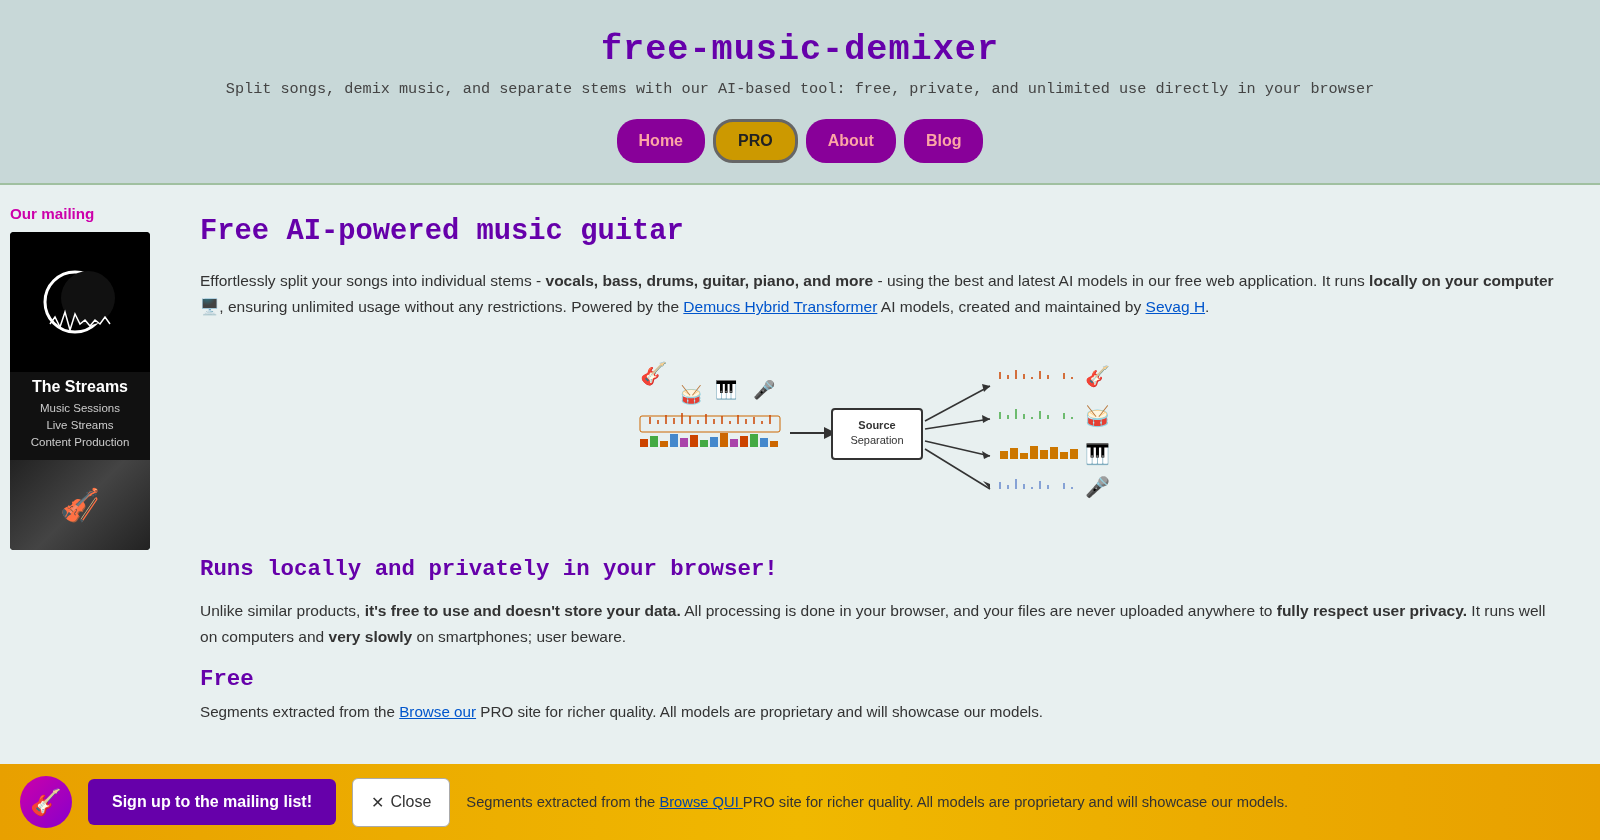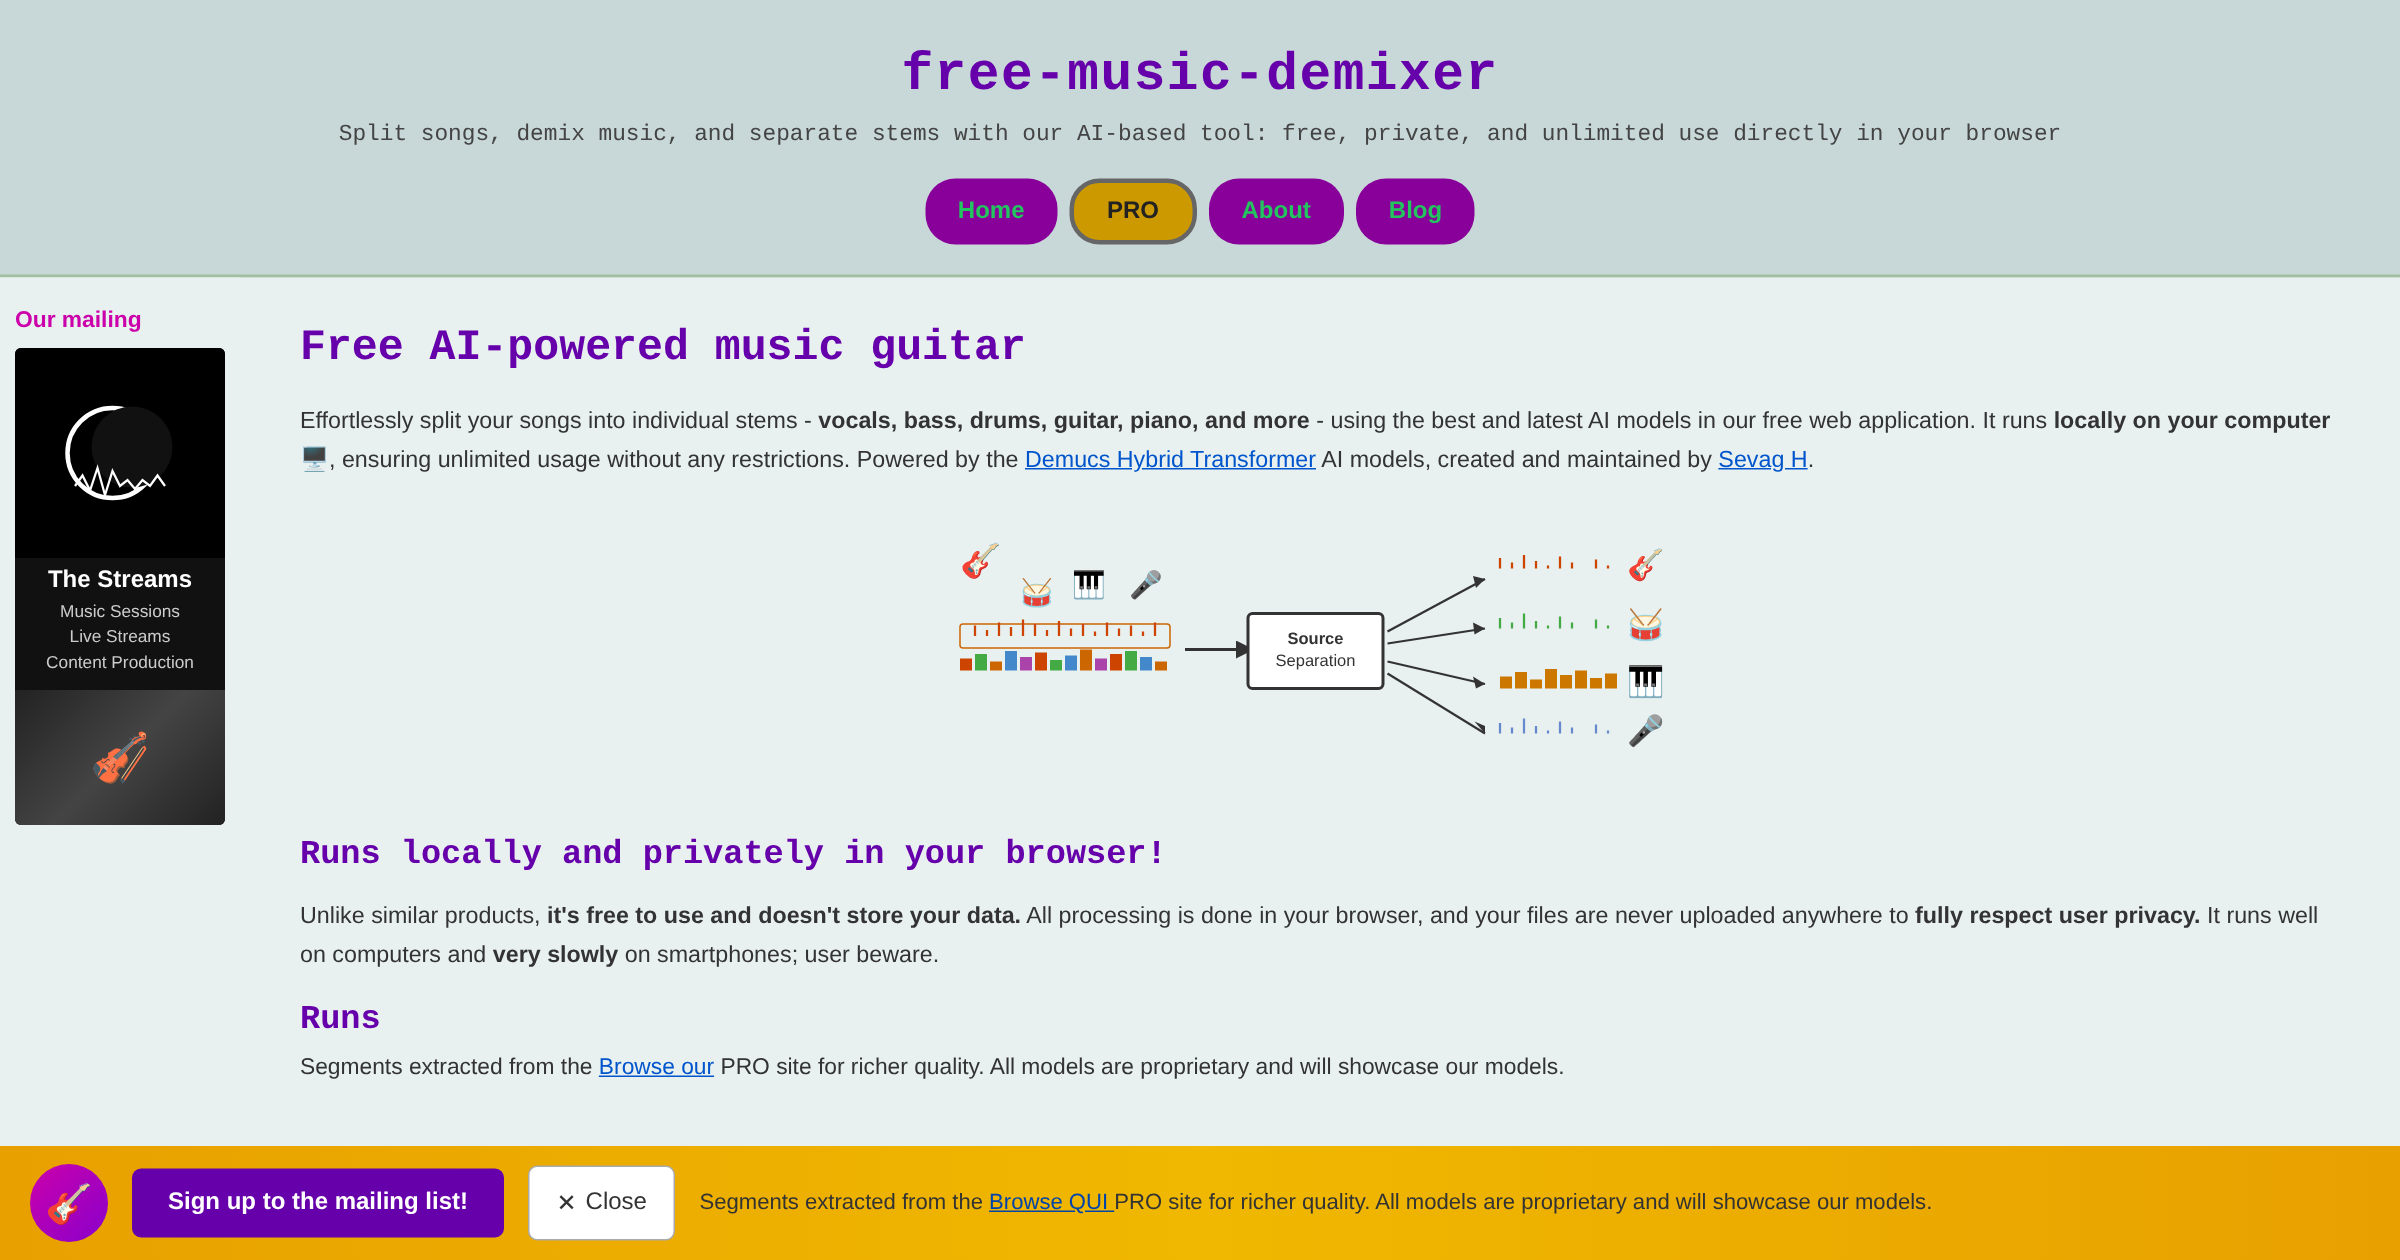--- a/index.html
+++ b/index.html
@@ -32,21 +32,21 @@
       justify-content: center;
       gap: 8px;
     }
     .nav-btn {
       border: none;
       border-radius: 20px;
       padding: 10px 22px;
       font-size: 1em;
       font-weight: bold;
       cursor: pointer;
-      color: #22c55e;
+      color: #fca5a5;
       background: #880099;
     }
     .nav-btn.pro {
       background: #cc9900;
       color: #222;
       border: 3px solid #666;
     }
 
     
     .main-wrapper {
@@ -404,21 +404,21 @@
         </defs>
       </svg>
     </div>
 
     <h2 class="subheading">Runs locally and privately in your browser!</h2>
 
     <p class="content-para">
       <span>Unlike similar products, </span><span class="bold">it's free to use and doesn't store your data.</span><span> All processing is done in your browser, and your files are never uploaded anywhere to </span><span class="bold">fully respect user privacy.</span><span> It runs well on computers and </span><span class="bold">very slowly</span><span> on smartphones; user beware.</span>
     </p>
 
-    <h2 class="demo-heading">Runs</h2>
+    <h2 class="demo-heading">Free</h2>
     <p class="demo-para">
       <span>Segments extracted from the</span>
       <a href="#">Browse our</a>
       <span> PRO site for richer quality. All models are proprietary and will showcase our models. </span>
     </p>
   </main>
 </div>
 
 <div class="bottom-bar">
   <div class="bottom-icon">

